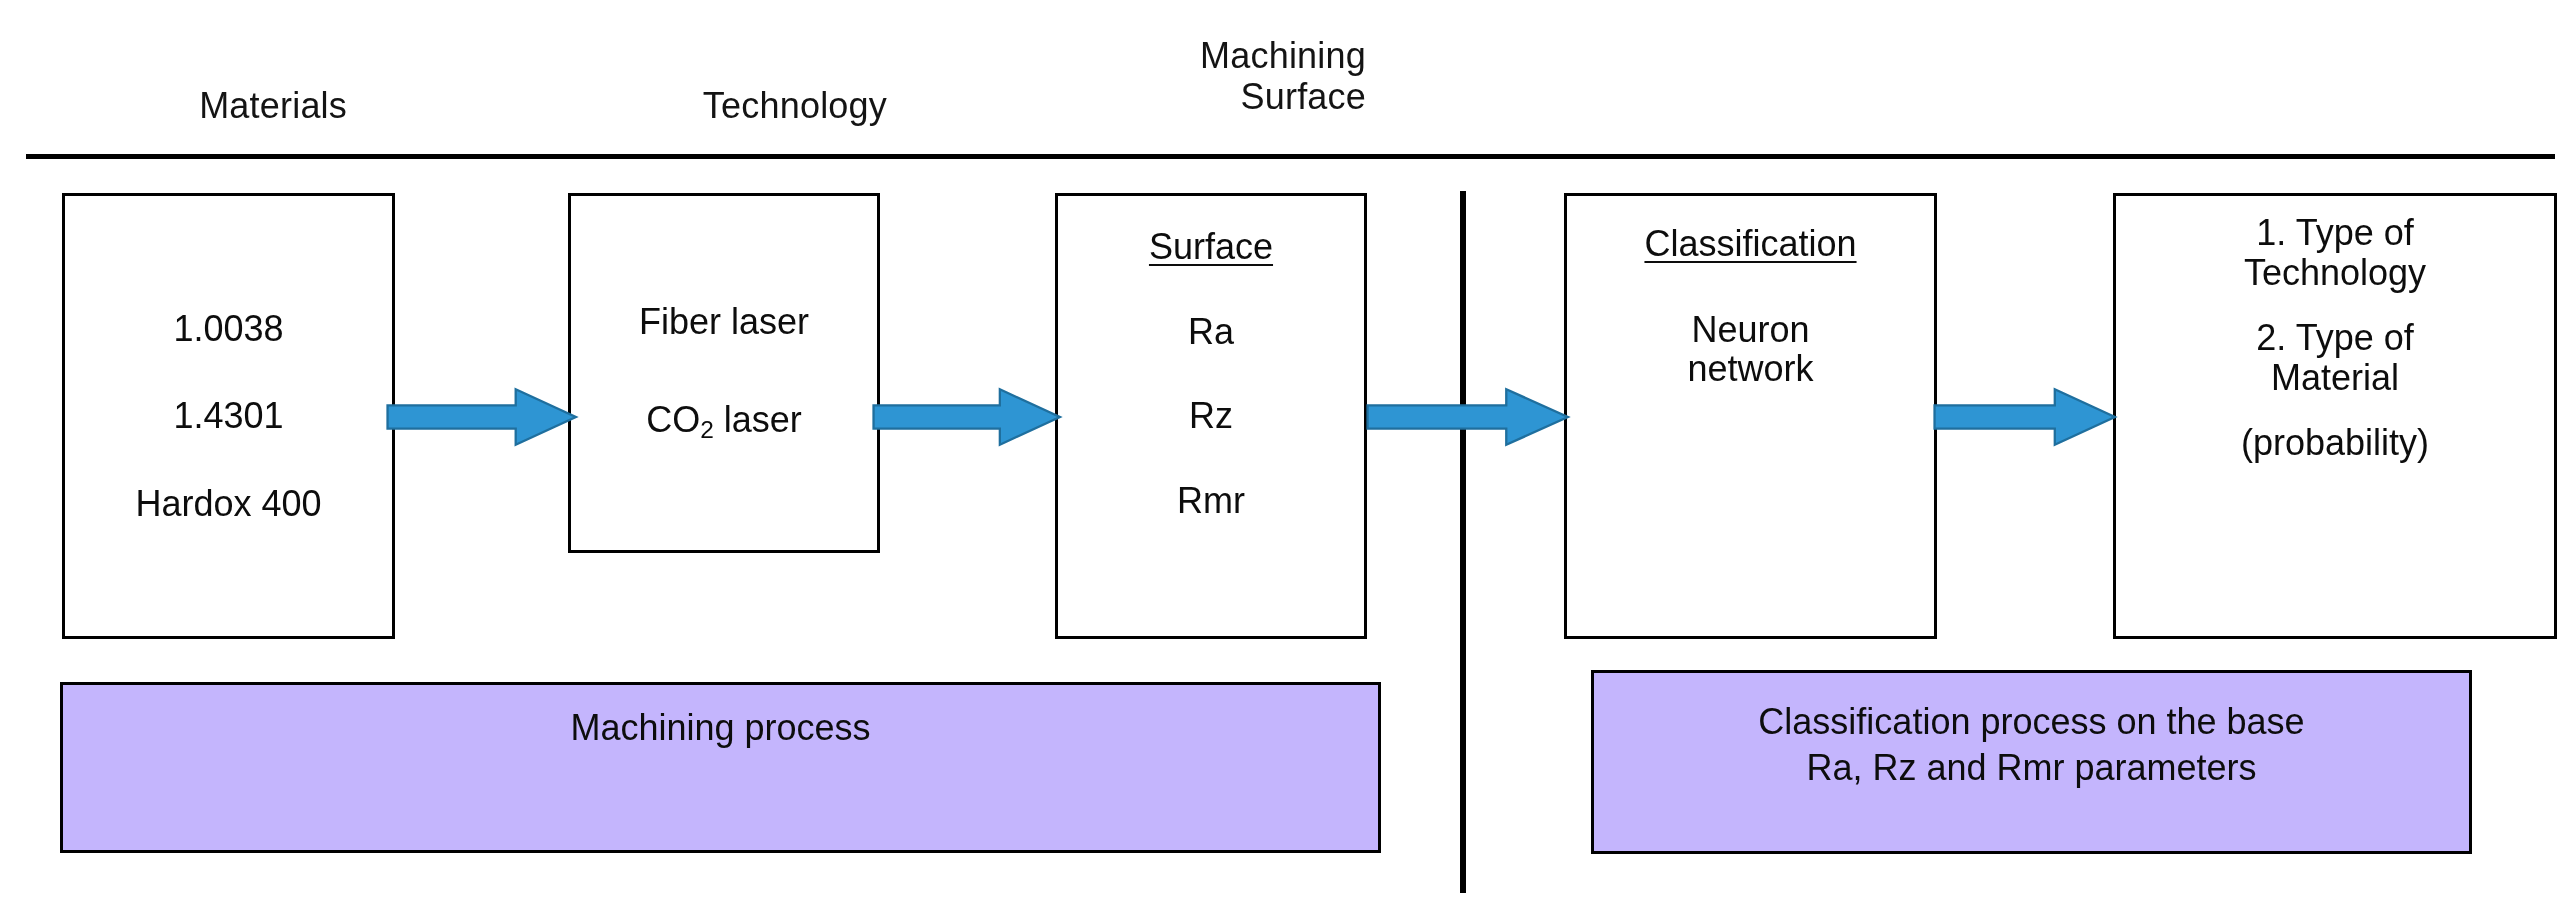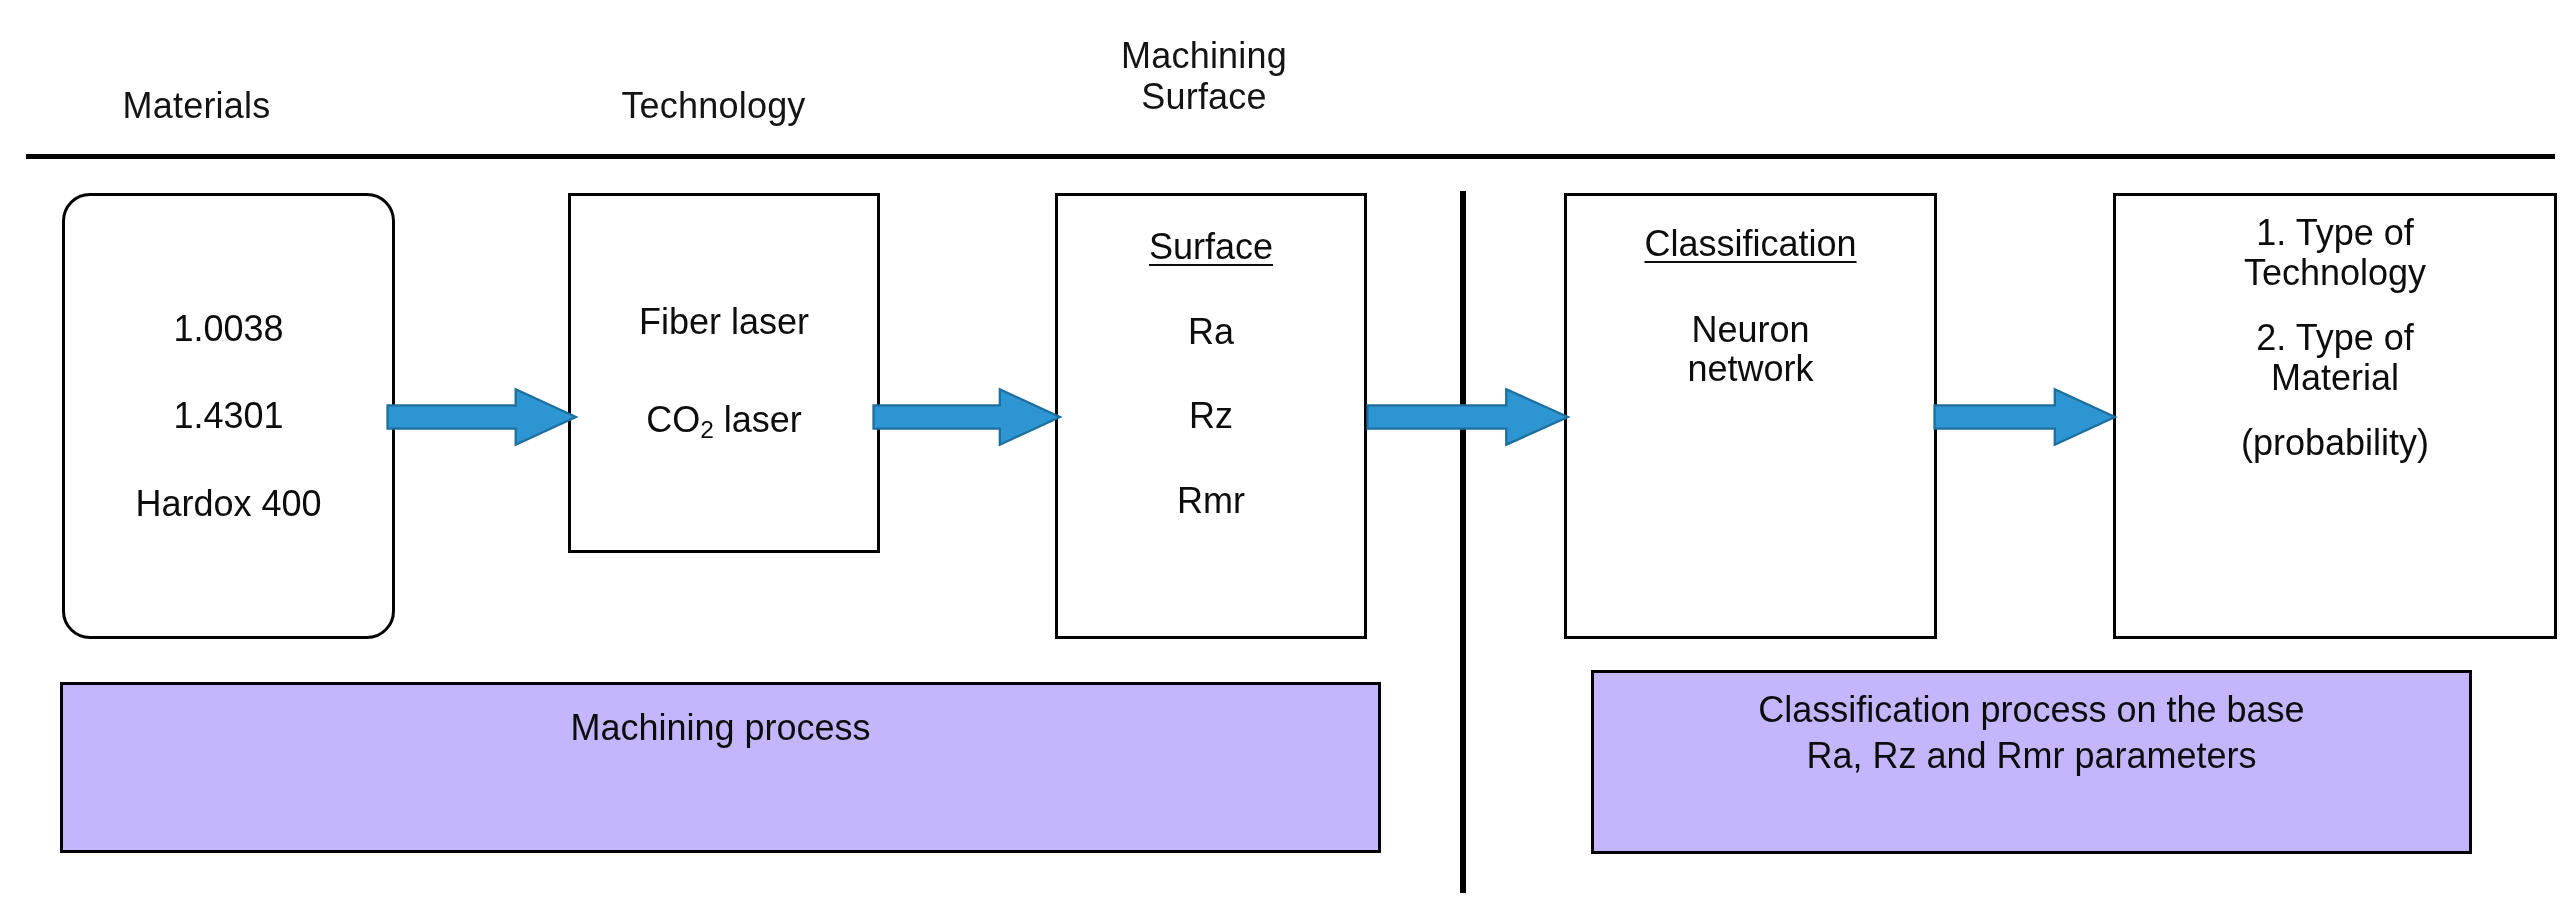--- a/index.html
+++ b/index.html
@@ -13,21 +13,21 @@
     height: 918px;
     background: #ffffff;
     font-family: "Liberation Sans", sans-serif;
     color: #0d0d0d;
     overflow: hidden;
   }
 
   
   .col-caption {
     position: absolute;
-    text-align: center;
+    text-align: right;
     font-size: 36px;
     line-height: 1.14;
     color: #141414;
     letter-spacing: 0.2px;
     white-space: pre-line;
   }
 
   
   .h-rule {
     position: absolute;
@@ -101,21 +101,21 @@
 
   <div class="col-caption" style="left:540px; top:85px; width:347px;">Technology</div>
 
   <div class="col-caption" style="left:1042px; top:35px; width:324px;">Machining
 Surface</div>
 
   <div class="h-rule" style="left:26px; top:154px; width:2529px; height:5.4px;"></div>
 
   <div class="v-divider" style="left:1460px; top:191px; width:6.2px; height:702px;"></div>
 
-  <div class="box center-v" style="left:62px; top:193px; width:333px; height:446px; padding:0 7px;border-radius:28px;">
+  <div class="box center-v" style="left:62px; top:193px; width:333px; height:446px; padding:0 7px;">
     <div class="box-line" style="margin-bottom:48px;">1.0038</div>
     <div class="box-line" style="margin-bottom:48px;">1.4301</div>
     <div class="box-line">Hardox 400</div>
   </div>
 
   <div class="box center-v" style="left:568px; top:193px; width:312px; height:360px; padding:0 10.8px;">
     <div class="box-line" style="margin-bottom:59px;">Fiber laser</div>
     <div class="box-line"><span>CO</span><span class="sub">2</span><span> laser</span></div>
   </div>
 
@@ -153,19 +153,19 @@
   </svg>
 
   <svg class="arrow" style="left:1933px; top:386px;" width="185" height="62" viewBox="0 0 240 80">
     <path d="M2 25 L158 25 L158 4 L236 40 L158 76 L158 55 L2 55 Z" fill="#2e95d3" stroke="#1f6f9e" stroke-width="3"></path>
   </svg>
 
   <div class="footer-box" style="left:60px; top:682px; width:1321px; height:171px;">
     <div class="footer-text">Machining process</div>
   </div>
 
-  <div class="footer-box" style="left:1591px; top:670px; width:881px; height:184px; padding-top:14px;">
+  <div class="footer-box" style="left:1591px; top:670px; width:881px; height:184px; padding-top:26px;">
     <div class="footer-text">Classification process on the base
 Ra, Rz and Rmr parameters</div>
   </div>
 
 </div>
 
 
 </body></html>

